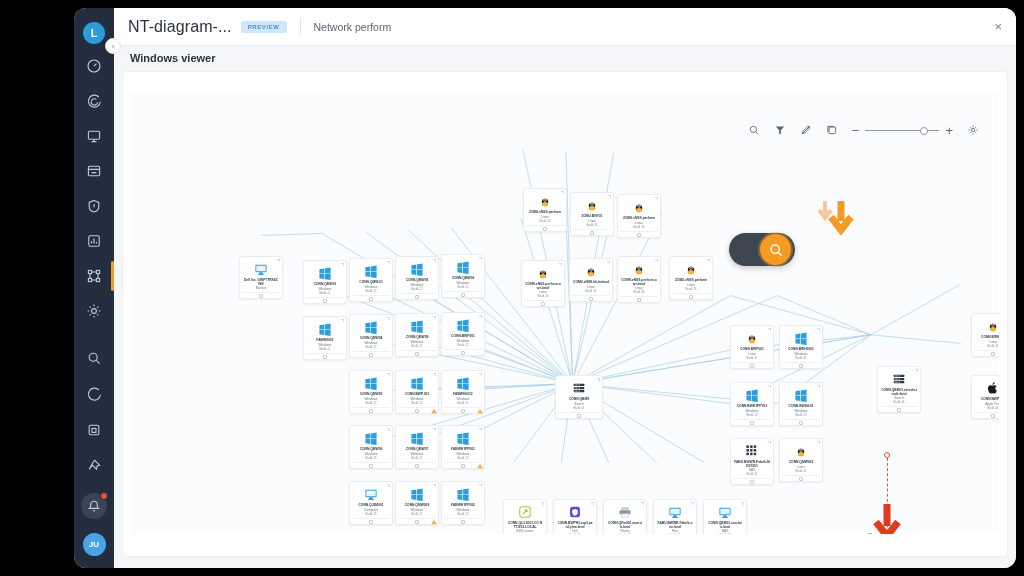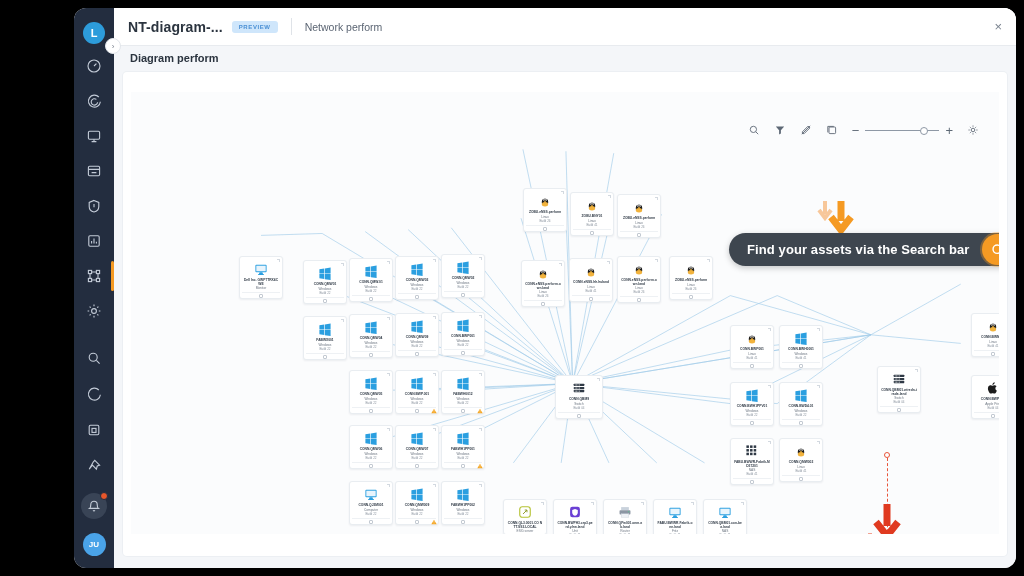--- a/index.html
+++ b/index.html
@@ -32,21 +32,21 @@
   .bell-wrap { width:26px; height:26px; border-radius:50%; background:#394456;
                display:flex; align-items:center; justify-content:center; position:relative; }
   .bell-badge { position:absolute; top:-1px; right:-1px; width:8px; height:8px; border-radius:50%;
                 background:#e8562a; border:1.5px solid #232d3f; }
 
   
   .main { position:absolute; left:40px; top:0; right:0; bottom:0; background:#f4f6f9; }
 
   .topbar { position:absolute; left:0; top:0; right:0; height:38px; background:#fff;
             border-bottom:1px solid #e8ebef; display:flex; align-items:center; padding:0 14px; }
-  .tab-title { font-size:14px; font-weight:bold; color:#2b3murky; color:#2b343f; letter-spacing:.1px; }
+  .tab-title { font-size:16px; font-weight:normal; color:#2b3murky; color:#2b343f; letter-spacing:.1px; }
   .badge-preview { margin-left:9px; background:#cfe6fb; color:#4a8fd4; font-size:6px;
                    font-weight:bold; letter-spacing:.6px; padding:3px 7px; border-radius:3px;
                    text-transform:uppercase; }
   .vdiv { width:1px; height:17px; background:#dfe3e8; margin:0 13px; }
   .tab-sub { font-size:10.5px; color:#5b6573; }
   .close-x { margin-left:auto; font-size:13px; color:#7a838f; cursor:default; line-height:1; }
 
   .collapse-handle { position:absolute; left:-9px; top:30px; width:16px; height:16px;
                      border-radius:50%; background:#fff; border:1px solid #e2e6eb;
                      display:flex; align-items:center; justify-content:center;
@@ -211,21 +211,21 @@
       <div class="topbar">
         <div class="collapse-handle">›</div>
         <div class="tab-title">NT-diagram-...</div>
         <div class="badge-preview">PREVIEW</div>
         <div class="vdiv"></div>
         <div class="tab-sub">Network perform</div>
         <div class="close-x">×</div>
       </div>
 
       <div class="viewer-bar">
-        <div class="viewer-title">Diagram perform</div>
+        <div class="viewer-title">Windows viewer</div>
       </div>
 
       <div class="canvas-outer">
         <div class="canvas">
 
           <div class="dtools">
             <div class="dtool">
               <span><svg viewBox="0 0 20 20">
                     <circle cx="9" cy="9" r="5.2"></circle>
                     <path d="M13 13l4 4"></path>
@@ -1074,21 +1074,20 @@
                     <rect x="5.8" y="17.1" width="8.4" height="1.3" rx=".5" fill="#2b9fe0"></rect>
                   </svg>
                 </div>
                 <div class="nm">CONN.QBM01.con-bea.land</div>
                 <div class="os">NAS</div>
                 <div class="ver">Build 41</div>
               </div>
             </div>
 
           <div class="callout" style="left:598px; top:141px;">
-            <span>Find your assets via the Search bar</span>
             <span class="cbtn orange">
               <svg viewBox="0 0 20 20">
                   <circle cx="9" cy="9" r="5.2"></circle>
                   <path d="M13 13l4 4"></path>
                 </svg>
             </span>
           </div>
 
         </div>
       </div>

